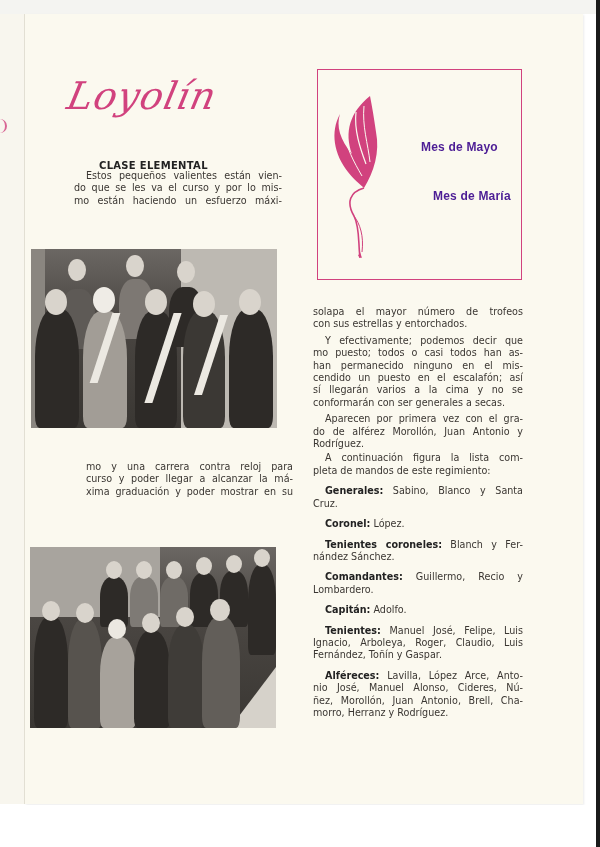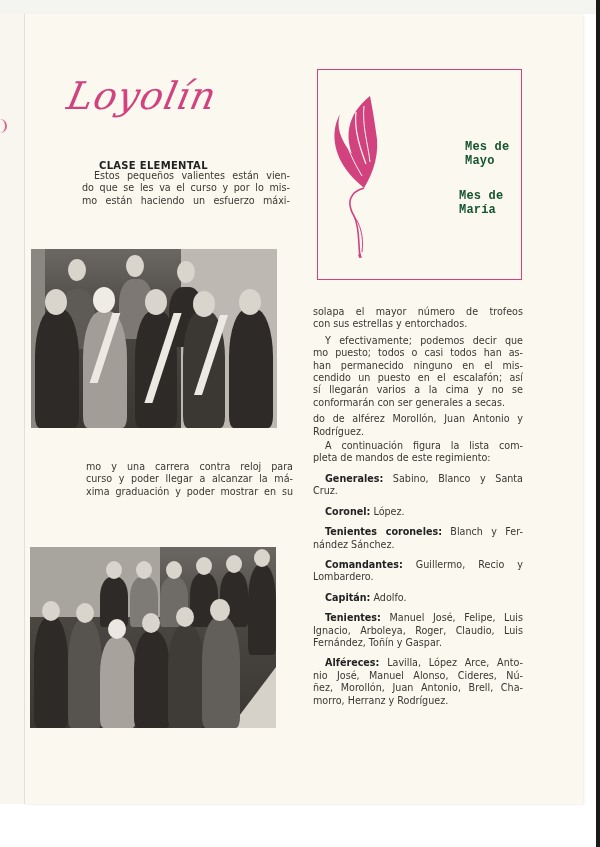--- a/index.html
+++ b/index.html
@@ -59,25 +59,25 @@
   .photo .bg-light { position: absolute; background: #bdb9b2; }
   .kid { position: absolute; border-radius: 40% 40% 10% 10%; background: #2d2a27; }
   .head { position: absolute; border-radius: 50%; background: #d9d4cc; }
   .sash { position: absolute; background: #ece9e2; transform: skewX(-18deg); }
 
   .may-box {
     position: absolute; left: 317px; top: 69px; width: 205px; height: 211px;
     border: 1.5px solid #d1427e; box-sizing: border-box;
   }
   .may-line {
-    position: absolute; font-family: Liberation Mono, monospace; font-weight: bold;
-    font-size: 12px; color: #14532d; letter-spacing: .2px; margin-left: 44px;
+    position: absolute; font-family: Liberation Sans, sans-serif; font-weight: bold;
+    font-size: 12px; color: #4c1d95; letter-spacing: .2px;
   }
   .may-1 { left: 103px; top: 70px; }
-  .may-2 { left: 97px; top: 119px; }
+  .may-2 { left: 115px; top: 119px; }
   .flame { position: absolute; left: 12px; top: 22px; width: 60px; height: 170px; }
 
   .col-r { position: absolute; left: 313px; width: 210px; }
   .rp {
     font-family: "DejaVu Sans", sans-serif; font-size: 9.6px; line-height: 12.4px;
     color: #3a3632; text-align: justify; text-align-last: justify; margin: 0;
   }
   .rp.last { text-align-last: left; }
   .indent { text-indent: 12px; }
   .rank { font-weight: bold; color: #222; }
@@ -89,21 +89,21 @@
 <div class="prev-page">
   <div class="prev-mark"></div>
 </div>
 
 <div class="page">
 
   <div class="title">Loyolín</div>
 
   <div class="subhead">CLASE ELEMENTAL</div>
 
-  <div class="para p-intro" style="left:57px;top:156px;">
+  <div class="para p-intro" style="left:49px;top:156px;">
     <div class="para-line" style="text-indent:12px">Estos pequeños valientes están vien-</div>
     <div>do que se les va el curso y por lo mis-</div>
     <div>mo están haciendo un esfuerzo máxi-</div>
   </div>
 
   <div class="photo photo-1" style="left:6px;top:235px;">
     <div class="bg-light" style="left:150px;top:0;width:96px;height:179px;"></div>
     <div class="bg-light" style="left:0;top:0;width:14px;height:179px;background:#8a8680"></div>
     <div class="kid" style="left:30px;top:40px;width:34px;height:60px;background:#5e5a56"></div>
     <div class="head" style="left:37px;top:10px;width:18px;height:22px"></div>
@@ -183,20 +183,21 @@
 
     <div style="height:4px"></div>
     <div class="rp indent">Y efectivamente; podemos decir que</div>
     <div class="rp">mo puesto; todos o casi todos han as-</div>
     <div class="rp">han permanecido ninguno en el mis-</div>
     <div class="rp">cendido un puesto en el escalafón; así</div>
     <div class="rp">sí llegarán varios a la cima y no se</div>
     <div class="rp last">conformarán con ser generales a secas.</div>
 
     <div style="height:4px"></div>
+    <div class="rp indent">Aparecen por primera vez con el gra-</div>
     <div class="rp">do de alférez Morollón, Juan Antonio y</div>
     <div class="rp last">Rodríguez.</div>
 
     <div style="height:2px"></div>
     <div class="rp indent">A continuación figura la lista com-</div>
     <div class="rp last">pleta de mandos de este regimiento:</div>
 
     <div style="height:8px"></div>
     <div class="rp indent"><span class="rank">Generales:</span><span> Sabino, Blanco y Santa</span></div>
     <div class="rp last">Cruz.</div>

